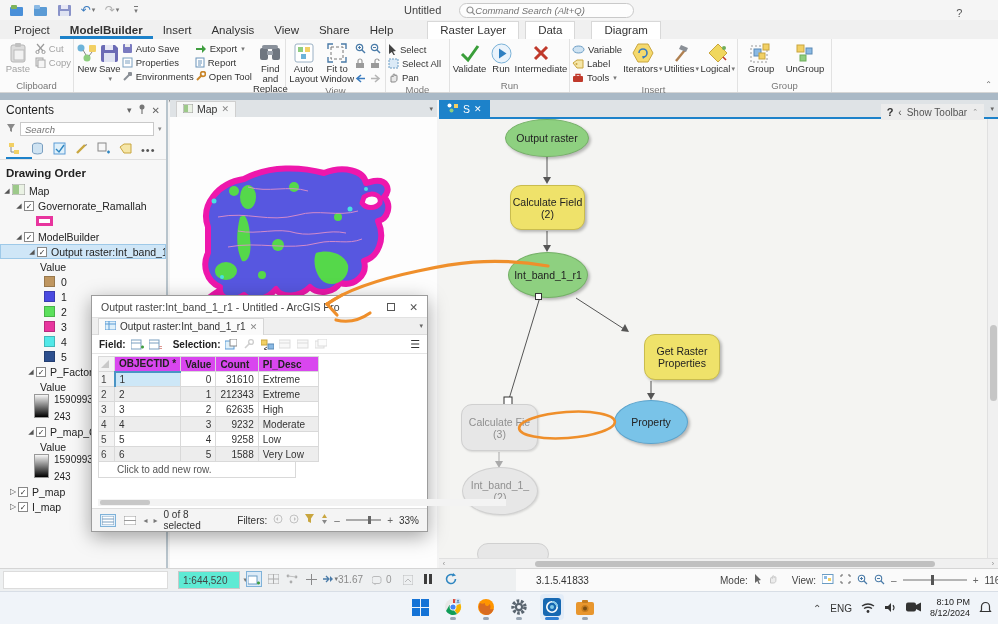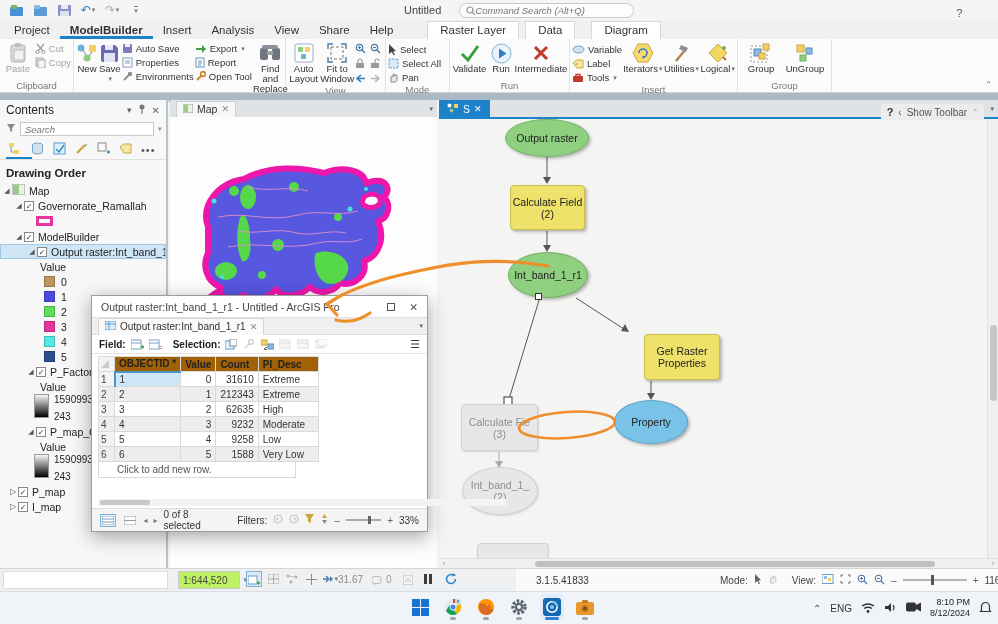--- a/index.html
+++ b/index.html
@@ -70,21 +70,21 @@
   .tabchev { margin-left:auto; color:#666; font-size:7px; padding-right:4px; }
   #mapview { position:absolute; left:0; top:17px; width:267px; height:451px; background:#fdfdfd; overflow:hidden; }
 
   
   #diagpane { position:absolute; left:439px; top:100px; width:559px; height:468px; background:#dfe3e6; }
   #diagtab { display:flex; align-items:center; gap:4px; background:#1d82ca; color:#fff; height:17px; margin-left:0; padding:0 8px; font-size:10.5px; }
   #diag-blue-line { position:absolute; left:0; top:17px; width:559px; height:2px; background:#1d82ca; }
   #diagcanvas { position:absolute; left:0; top:19px; width:559px; height:439px; background:#f4f4f2; overflow:hidden; }
   .node { position:absolute; display:flex; flex-direction:column; align-items:center; justify-content:center; font-size:10.5px; color:#222; text-align:center; line-height:12px; box-shadow:2px 2px 3px rgba(0,0,0,.25); }
   .ellipse { border-radius:50%; }
-  .rrect { border-radius:4px; }
+  .rrect { border-radius:11px; }
   .n-green { background:#8ed080; border:1px solid #74b066; }
   .n-yellow { background:#efe26a; border:1px solid #c9bc4f; }
   .n-blue { background:#79c3e8; border:1px solid #5ba3cc; }
   .n-grey { background:#e7e7e7; border:1px solid #d0d0d0; color:#8f8f8f; box-shadow:1px 1px 2px rgba(0,0,0,.12); }
   #ctxmenu { position:absolute; left:88px; top:294px; width:84px; background:#fff; border:1px solid #b5b5b5; box-shadow:2px 3px 6px rgba(0,0,0,.3); z-index:30; font-size:10.5px; }
   .mitem { height:19px; line-height:19px; padding-left:14px; color:#333; border-top:1px solid #ececec; }
   .mitem::first-letter { text-decoration:underline; }
   .mitem.hl { background:#d5eafc; border-top:none; }
   #show-toolbar { position:absolute; right:14px; top:4px; background:#ececec; height:16px; display:flex; align-items:center; gap:5px; padding:0 6px; color:#555; font-size:10px; z-index:5; }
   #show-toolbar b { color:#333; font-size:11px; }
@@ -98,40 +98,40 @@
   #twin { position:absolute; left:91px; top:295px; width:337px; height:237px; background:#fff; border:1px solid #9c9c9c; box-shadow:0 5px 18px rgba(0,0,0,.35); z-index:40; }
   #twin-title { height:21px; display:flex; align-items:center; padding:0 9px; font-size:10.5px; color:#444; }
   #twin-btns { margin-left:auto; display:flex; gap:14px; align-items:center; color:#555; }
   #twin-tabs { height:18px; background:#efefef; border-top:1px solid #e2e2e2; border-bottom:1px solid #dcdcdc; display:flex; align-items:center; }
   #twin-tab { display:flex; align-items:center; gap:4px; background:#fafafa; border:1px solid #d5d5d5; border-bottom:none; height:17px; margin-left:6px; padding:0 6px; font-size:10px; color:#333; }
   #twin-toolbar { height:19px; display:flex; align-items:center; gap:5px; padding:0 7px; font-size:10px; color:#222; border-bottom:1px solid #e5e5e5; }
   .tbl-ico { width:13px; height:11px; }
   #twin-menu { margin-left:auto; color:#333; font-size:11px; letter-spacing:0; }
   table.grid { border-collapse:collapse; margin-left:6px; margin-top:2px; font-size:10px; table-layout:fixed; }
   .grid th, .grid td { border:1px solid #d9d9d9; height:15px; padding:0 4px; text-align:left; white-space:nowrap; overflow:hidden; }
-  .grid th { background:#a16207; color:#222; font-weight:bold; }
+  .grid th { background:#d946ef; color:#222; font-weight:bold; }
   .grid td.num { text-align:right; }
   .grid .rownum { background:#f3f3f3; color:#444; width:12px; padding:0 2px; }
   .grid tr.even td { background:#ededed; }
   .grid tr.even td.selcell, .grid td.selcell { background:#cde7f7; border-left:2px solid #4b94c4; }
   .grid th.sorted { border-bottom:2px solid #4b94c4; }
   #addrow { margin-left:6px; width:198px; border:1px solid #d9d9d9; border-top:none; height:16px; line-height:16px; font-size:10px; color:#555; padding-left:18px; }
   #twin-hscroll { position:absolute; left:6px; top:203px; width:408px; height:7px; background:#f3f3f3; }
   #twin-hthumb { position:absolute; left:2px; top:1px; width:50px; height:5px; background:#c8c8c8; border-radius:2px; }
   #twin-status { position:absolute; left:0; bottom:0; width:335px; height:23px; background:#f4f4f4; border-top:1px solid #ddd; display:flex; align-items:center; gap:6px; padding:0 8px; font-size:10px; color:#333; }
   .mini-toggle { width:16px; height:13px; border:1px solid transparent; display:flex; align-items:center; justify-content:center; }
   .mini-toggle.on { border-color:#7fb2d9; background:#e3f0fa; }
   .navglyph { color:#777; font-size:8px; }
   .slider-track { width:36px; height:2px; background:#aaa; position:relative; }
   .slider-thumb { position:absolute; top:-3px; width:3px; height:8px; background:#666; }
 
   
   #statusbar { position:absolute; left:0; top:568px; width:998px; height:23px; background:#eef0f1; border-top:1px solid #d5d5d5; display:flex; align-items:center; font-size:10px; color:#444; }
   #sb-left-box { position:absolute; left:3px; top:2px; width:165px; height:18px; background:#fff; border:1px solid #dcdcdc; }
-  #scale-combo { position:absolute; left:178px; top:2px; width:62px; height:18px; background:#bef264; border:1px solid #c9c9c9; display:flex; align-items:center; padding:0 4px; gap:16px; }
+  #scale-combo { position:absolute; left:178px; top:2px; width:62px; height:18px; background:#5eead4; border:1px solid #c9c9c9; display:flex; align-items:center; padding:0 4px; gap:16px; }
   .sb-ico { width:16px; height:16px; display:inline-flex; align-items:center; justify-content:center; }
   .sb-ico.hl { border:1px solid #7fb2d9; background:#dbeaf7; }
   #sb-icons { position:absolute; left:246px; top:2px; display:flex; gap:3px; align-items:center; }
   #sb-readout { position:absolute; left:338px; top:5px; color:#8a8a8a; }
   #sb-badge { position:absolute; left:372px; top:5px; color:#9a9a9a; display:flex; gap:3px; align-items:center; }
   #sb-pause { position:absolute; left:424px; top:5px; display:flex; gap:2px; }
   #sb-pause i { width:3px; height:10px; background:#3c3c3c; }
   #sb-right { position:absolute; left:516px; top:0; width:482px; height:22px; background:#fafafa; display:flex; align-items:center; }
   #sb-version { position:absolute; left:20px; color:#333; }
   #sb-modeview { position:absolute; left:204px; display:flex; align-items:center; gap:6px; color:#444; }

